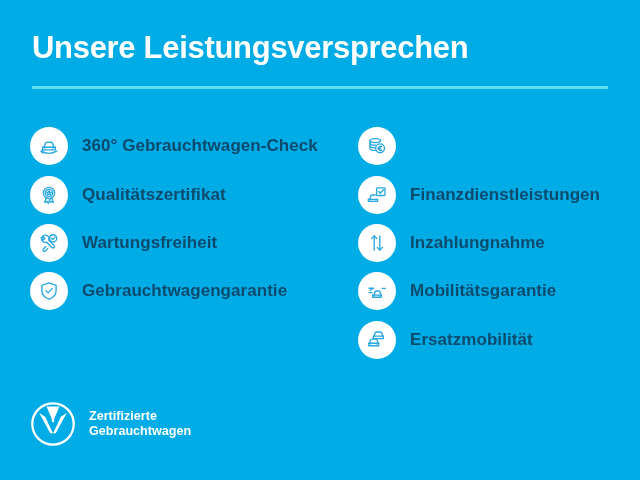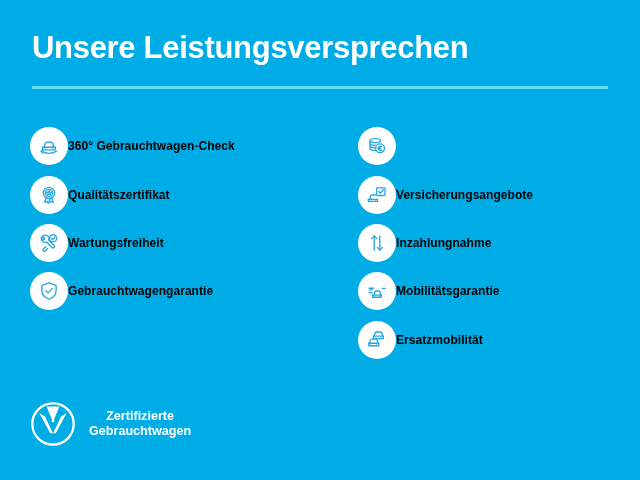--- a/index.html
+++ b/index.html
@@ -81,23 +81,24 @@
     stroke-linecap: round;
     stroke-linejoin: round;
     fill: none;
   }
   .icon-badge svg .solid {
     fill: #29a8e0;
     stroke: none;
   }
 
   .feature-label {
-    font-size: 12px;
+    margin-left: 14px;
+    font-size: 17px;
     font-weight: bold;
-    color: #000000;
+    color: #0c4a6e;
     letter-spacing: 0.05px;
     white-space: nowrap;
   }
 
   
   #footer-brand {
     position: absolute;
     left: 30px;
     top: 401px;
     display: flex;
@@ -109,21 +110,20 @@
     flex: 0 0 auto;
   }
   #vw-logo svg { display: block; width: 46px; height: 46px; }
   #footer-text {
     margin-left: 13px;
     font-size: 12.6px;
     font-weight: bold;
     line-height: 15.5px;
     color: #ffffff;
     white-space: nowrap;
-    text-align: center;
   }
 </style>
 </head>
 <body>
 
 <div id="stage">
 
   <div id="page-title">Unsere Leistungsversprechen</div>
 
   <div id="title-divider"></div>
@@ -206,21 +206,21 @@
         <svg viewBox="0 0 24 24">
           <path d="M3.4 16.3h9.1"></path>
           <path d="M4.8 16.3 5.7 13a1.4 1.4 0 0 1 1.3-1h3.3"></path>
           <path d="M3.4 16.3v2.1h9.1v-2.1"></path>
           <circle cx="5.6" cy="17.3" r="0.5" class="solid"></circle>
           <circle cx="10.4" cy="17.3" r="0.5" class="solid"></circle>
           <rect x="11.6" y="4.9" width="8.4" height="7.6" rx="0.8"></rect>
           <path d="m13.7 8.5 1.6 1.7 3.1-3.4"></path>
         </svg>
       </span>
-      <span class="feature-label">Versicherungsangebote</span>
+      <span class="feature-label">Finanzdienstleistungen</span>
     </div>
 
     <div class="feature-row">
       <span class="icon-badge">
         <svg viewBox="0 0 24 24">
           <path d="M9.2 19V5"></path>
           <path d="m6.6 7.6 2.6-2.7 2.6 2.7"></path>
           <path d="M14.8 5v14"></path>
           <path d="m12.2 16.4 2.6 2.7 2.6-2.7"></path>
         </svg>

